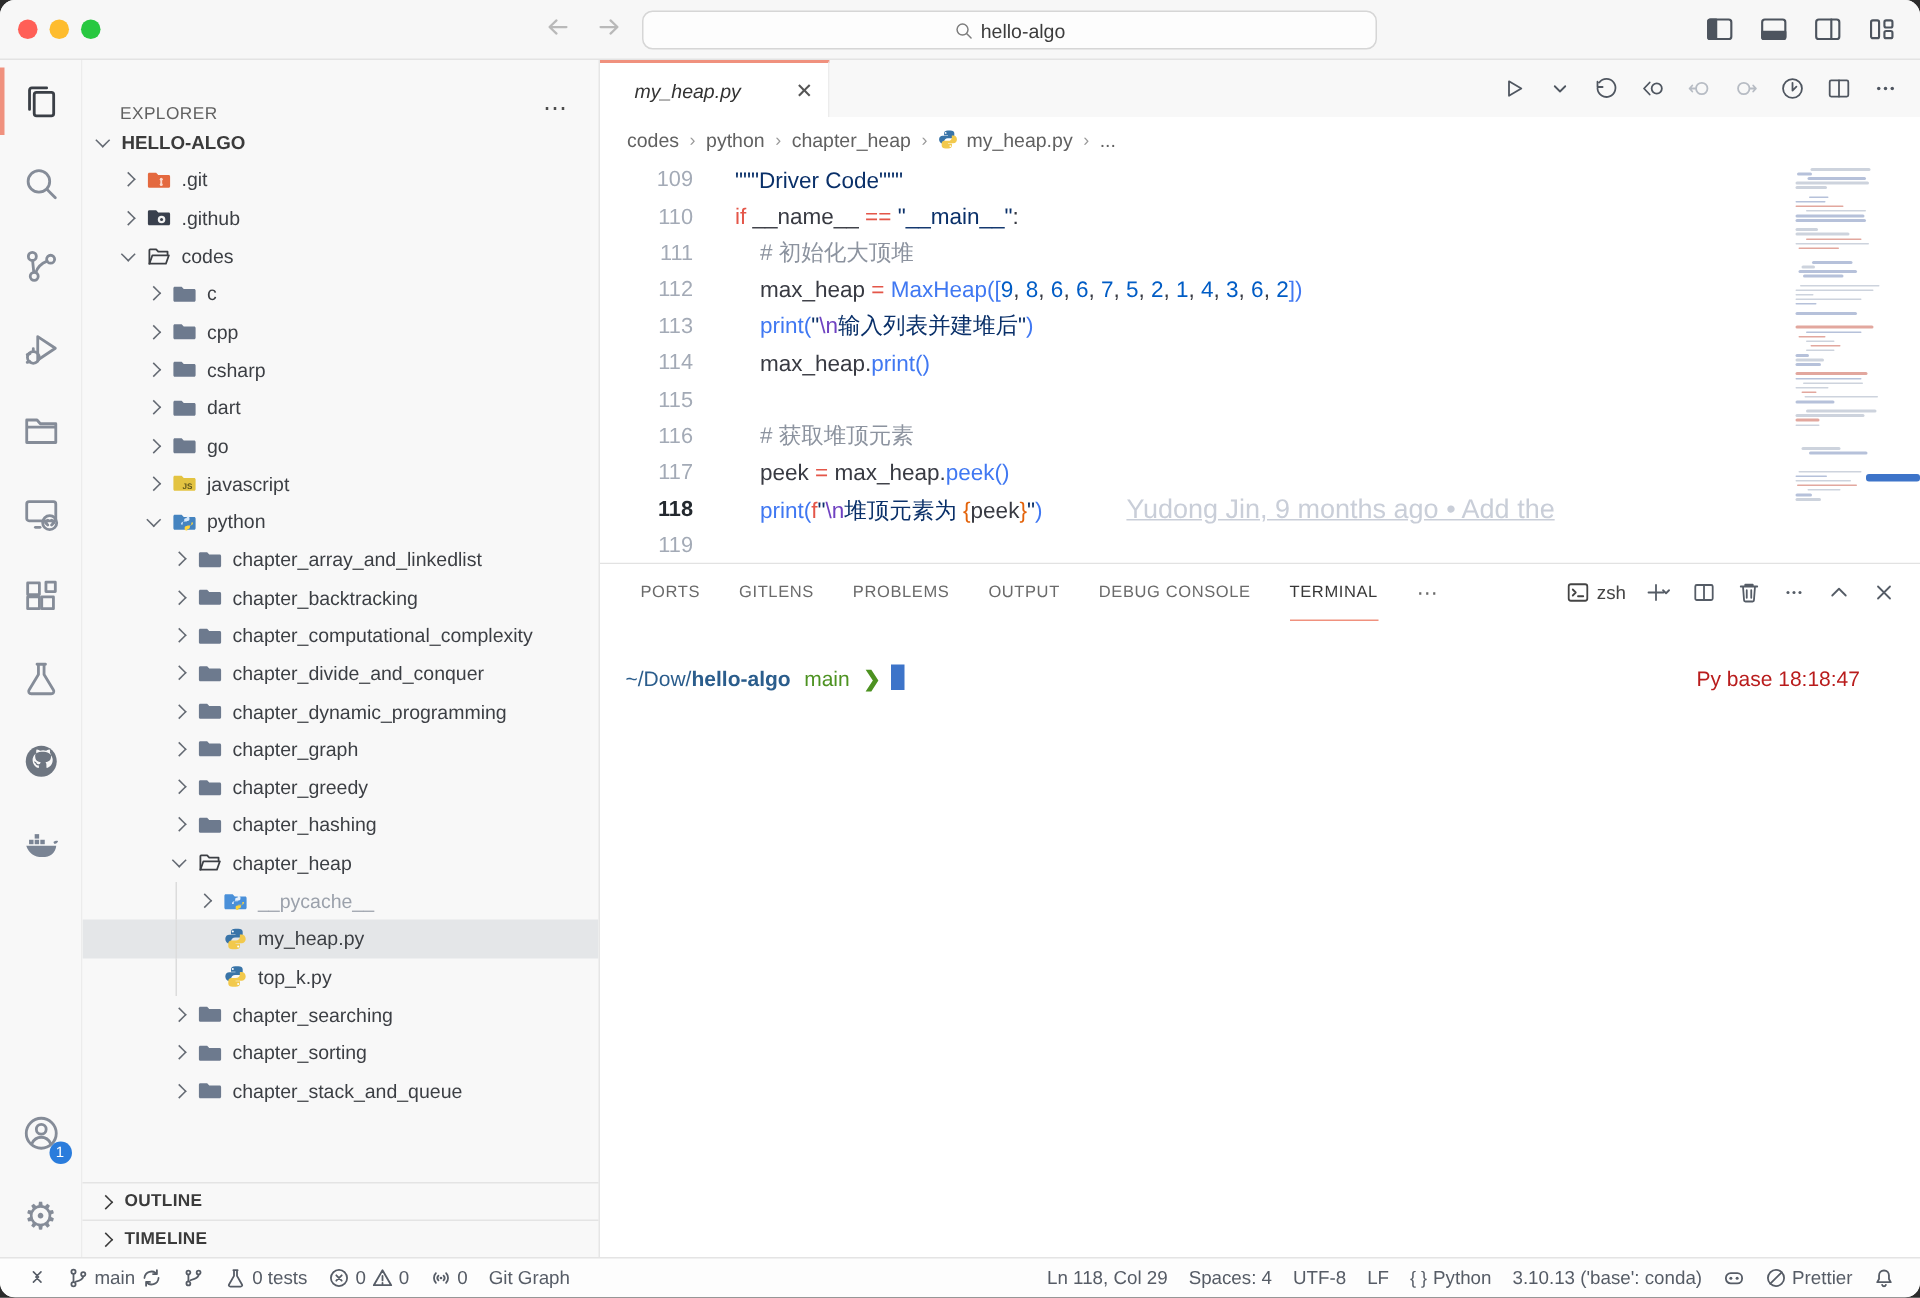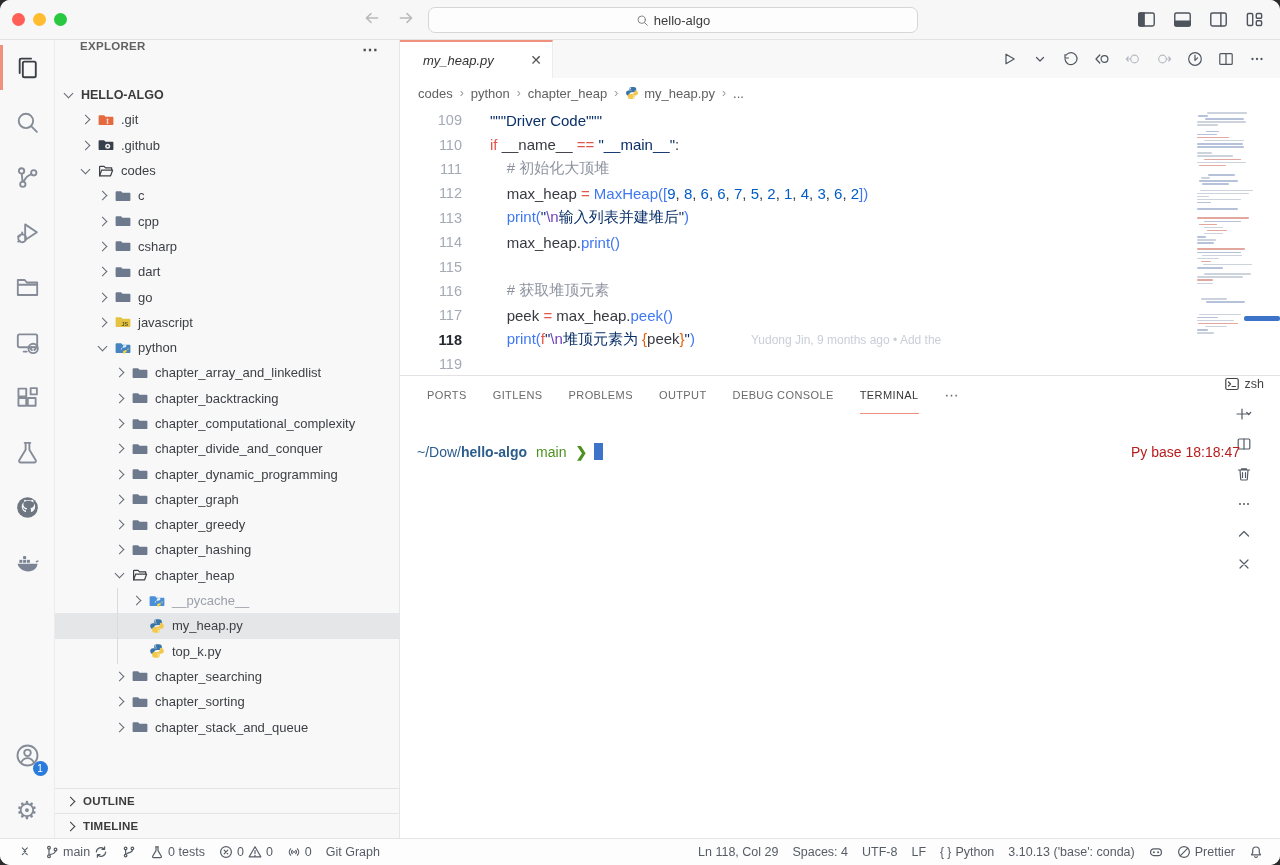--- a/index.html
+++ b/index.html
@@ -20,21 +20,21 @@
   .activitybar{width:55px;background:#f8f8f8;border-right:1px solid #ececec;display:flex;flex-direction:column;align-items:center;padding-top:0;}
   .ab-item{width:55px;height:55px;display:flex;align-items:center;justify-content:center;color:#858c98;position:relative;}
   .ab-item.active{color:#3a3f46;}
   .ab-item.active::before{content:"";position:absolute;left:0;top:5px;bottom:5px;width:3px;background:var(--accent);}
   .ab-item svg{width:25px;height:25px;}
   .ab-spacer{flex:1;}
   .ab-badge{position:absolute;right:7px;bottom:7px;background:#2a7cdc;color:#fff;border-radius:50%;width:15px;height:15px;font-size:10px;display:flex;align-items:center;justify-content:center;}
   .gearchar{font-family:"DejaVu Sans",sans-serif;font-size:25px;line-height:1;}
   
   .sidebar{width:345px;background:#f8f8f8;border-right:1px solid #e6e6e6;display:flex;flex-direction:column;min-height:0;}
-  .sb-header{height:42px;display:flex;align-items:flex-start;justify-content:space-between;padding:0 20px 0 25px;color:#616161;font-size:11.5px;letter-spacing:.3px;flex:0 0 42px;font-weight:bold;}
+  .sb-header{height:42px;display:flex;align-items:flex-end;justify-content:space-between;padding:0 20px 0 25px;color:#616161;font-size:11.5px;letter-spacing:.3px;flex:0 0 42px;}
   .sb-header .dots{color:#4d4d4d;font-size:16px;letter-spacing:1px;}
   .tree{flex:1;overflow:hidden;font-size:13px;color:#3c3f44;}
   .trow{height:25.3px;display:flex;align-items:center;position:relative;}
   .trow.selected{background:#e4e6e8;}
   .trow .chev{width:7px;height:7px;border-right:1.3px solid #646a73;border-bottom:1.3px solid #646a73;flex:0 0 7px;margin-right:9px;}
   .chev.right{transform:rotate(-45deg);}
   .chev.down{transform:rotate(45deg);margin-top:-3px;}
   .chev.none{border:none;}
   .trow .ticon{width:16px;height:16px;margin-right:7px;flex:0 0 16px;display:flex;align-items:center;justify-content:center;}
   .trow.dim .tlabel{color:#9ba1ab;}
@@ -55,30 +55,30 @@
   .bc-sep{color:#9a9a9a;font-size:12px;}
   .bc-item{display:flex;align-items:center;gap:5px;}
   .codewrap{height:267px;background:#fff;position:relative;overflow:hidden;flex:0 0 267px;font-family:"DejaVu Sans Mono",monospace;}
   .cline{height:24.4px;display:flex;align-items:center;font-size:15px;white-space:pre;}
   .lnum{width:62px;text-align:right;color:#a3aab6;font-size:14.5px;flex:0 0 62px;}
   .lnum.cur{color:#24292f;font-weight:bold;}
   .lcode{margin-left:28px;}
   .s-df{color:#383a42;} .s-kw{color:#e45649;} .s-str{color:#0a3069;}
   .s-fn{color:#4078f2;} .s-pa{color:#4078f2;} .s-num{color:#005cc5;}
   .s-com{color:#8c939f;} .s-esc{color:#6f42c1;} .s-br{color:#e36209;}
-  .blame{color:#c9ced8;margin-left:56px;font-size:12px;}
+  .blame{color:#c9ced8;margin-left:56px;font-size:18px;text-decoration:underline;}
   .minimap{position:absolute;top:0;right:18px;width:67px;height:240px;background:#fff;}
   .mm-line{position:absolute;height:1.6px;border-radius:1px;}
   .mm-marker{position:absolute;right:0;top:208px;width:36px;height:5px;background:#3d74c9;border-radius:2px;}
   
   .panel{flex:1;border-top:1px solid #e2e2e2;background:#fff;display:flex;flex-direction:column;min-height:0;}
   .paneltabs{height:38px;display:flex;align-items:stretch;padding-left:27px;gap:26px;position:relative;flex:0 0 38px;}
   .ptab{display:flex;align-items:center;font-size:11px;letter-spacing:.4px;color:#6a6a6a;border-bottom:1.5px solid transparent;}
   .ptab.active{color:#383838;border-bottom-color:var(--accent);}
-  .panel-actions{position:absolute;right:16px;top:0;height:100%;display:flex;align-items:center;gap:14px;color:#555c66;flex-direction:column;}
+  .panel-actions{position:absolute;right:16px;top:0;height:100%;display:flex;align-items:center;gap:14px;color:#555c66;}
   .panel-actions svg{width:16px;height:16px;}
   .zshgrp{display:flex;align-items:center;gap:5px;font-size:12.5px;color:#444;}
   .terminal{flex:1;font-family:"DejaVu Sans Mono",monospace;font-size:14px;padding:29px 40px 0 17px;position:relative;}
   .promptline{display:flex;align-items:center;}
   .t-path{color:#2b5d8c;} .t-repo{color:#2b5d8c;font-weight:bold;} .t-branch{color:#4d9221;margin-left:9px;}
   .t-arrow{color:#4d9221;margin-left:9px;font-weight:bold;}
   .t-cursor{display:inline-block;width:9px;height:17px;background:#3d74c9;margin-left:7px;}
   .t-right{margin-left:auto;color:#b91c1c;}
   
   .statusbar{height:27px;border-top:1px solid #e4e4e4;background:#fdfdfd;display:flex;align-items:center;font-size:12.5px;color:#565c66;padding:0 10px;flex:0 0 27px;}

